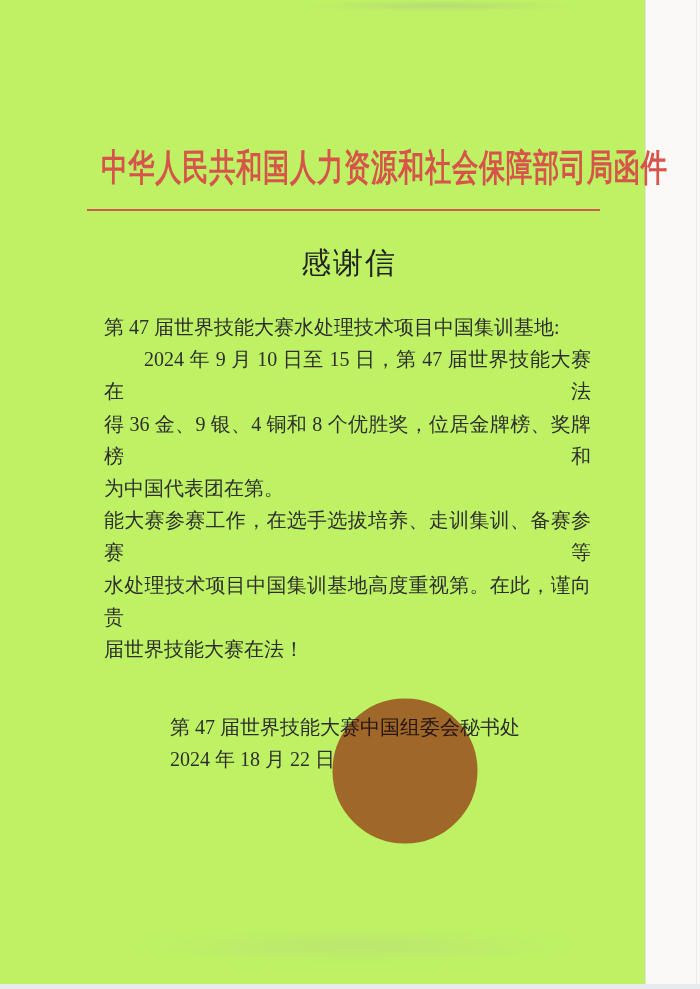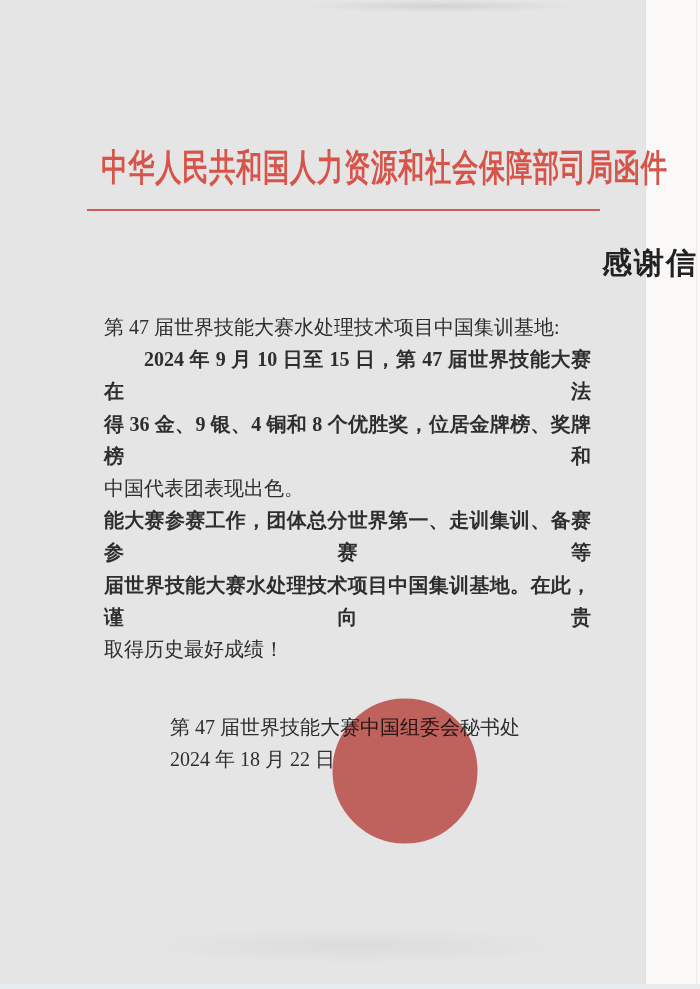--- a/index.html
+++ b/index.html
@@ -1,18 +1,18 @@
 <!DOCTYPE html>
 <html><head>
 <meta charset="utf-8">
 <style>
   html,body { margin:0; padding:0; background:#ffffff; }
   .page {
     position:relative; width:700px; height:989px;
-    background:#e5e5e5; overflow:hidden;
+    background:#bef264; overflow:hidden;
     font-family:"Liberation Serif","DejaVu Serif",serif;
   }
   
   .edge-strip {
     position:absolute; top:0; right:0; width:54px; height:984px;
     background:#faf9f7; border-left:1px solid #e3e2de;
   }
   .edge-line2 {
     position:absolute; top:0; right:3px; width:1px; height:984px;
     background:#edebe7;
@@ -37,30 +37,30 @@
     transform:scaleX(.71); transform-origin:349px 50%;
     letter-spacing:1px;
   }
   .divider {
     position:absolute; top:209px; left:87px; width:513px; height:2px;
     background:#cf5a52;
   }
   
   .letter-title {
     position:absolute; top:243px; left:0; width:698px;
-    text-align:right; font-size:30px; font-weight:bold; color:#222;
+    text-align:center; font-size:30px; font-weight:normal; color:#222;
     letter-spacing:2px;
   }
   
   .body-block {
     position:absolute; top:311px; left:104px; width:487px;
     font-size:20px; line-height:32.2px; color:#2e2e2e;
   }
   .bl { white-space:nowrap; }
-  .bl.j { white-space:normal; text-align:justify; text-align-last:justify;font-weight:bold; }
+  .bl.j { white-space:normal; text-align:justify; text-align-last:justify; }
   .bl.ind { padding-left:40px; }
   .bl.j.ind { padding-left:0; text-indent:40px; }
   
   .signature {
     position:absolute; top:711px; left:170px; width:430px;
     text-align:left; font-size:20px; line-height:32px; color:#2e2e2e;
   }
   .signature div { margin-bottom:0; }
   
   .seal {
@@ -83,24 +83,24 @@
   <div class="letterhead">中华人民共和国人力资源和社会保障部司局函件</div>
 
   <div class="divider"></div>
 
   <div class="letter-title">感谢信</div>
 
   <div class="body-block">
     <div class="bl">第 47 届世界技能大赛水处理技术项目中国集训基地:</div>
     <div class="bl j ind">2024 年 9 月 10 日至 15 日，第 47 届世界技能大赛在法</div>
     <div class="bl j">得 36 金、9 银、4 铜和 8 个优胜奖，位居金牌榜、奖牌榜和</div>
-    <div class="bl">中国代表团表现出色。</div>
-    <div class="bl j">能大赛参赛工作，团体总分世界第一、走训集训、备赛参赛等</div>
-    <div class="bl j">届世界技能大赛水处理技术项目中国集训基地。在此，谨向贵</div>
-    <div class="bl">取得历史最好成绩！</div>
+    <div class="bl">为中国代表团在第。</div>
+    <div class="bl j">能大赛参赛工作，在选手选拔培养、走训集训、备赛参赛等</div>
+    <div class="bl j">水处理技术项目中国集训基地高度重视第。在此，谨向贵</div>
+    <div class="bl">届世界技能大赛在法！</div>
   </div>
 
   <div class="signature">
     <div>第 47 届世界技能大赛中国组委会秘书处</div>
     <div>2024 年 18 月 22 日</div>
   </div>
 
   <svg class="seal" viewBox="0 0 172 172" xmlns="http://www.w3.org/2000/svg">
     <defs>
       <path id="sealTop" d="M 39,113 A 54,54 0 1 1 133,113" fill="none"></path>

